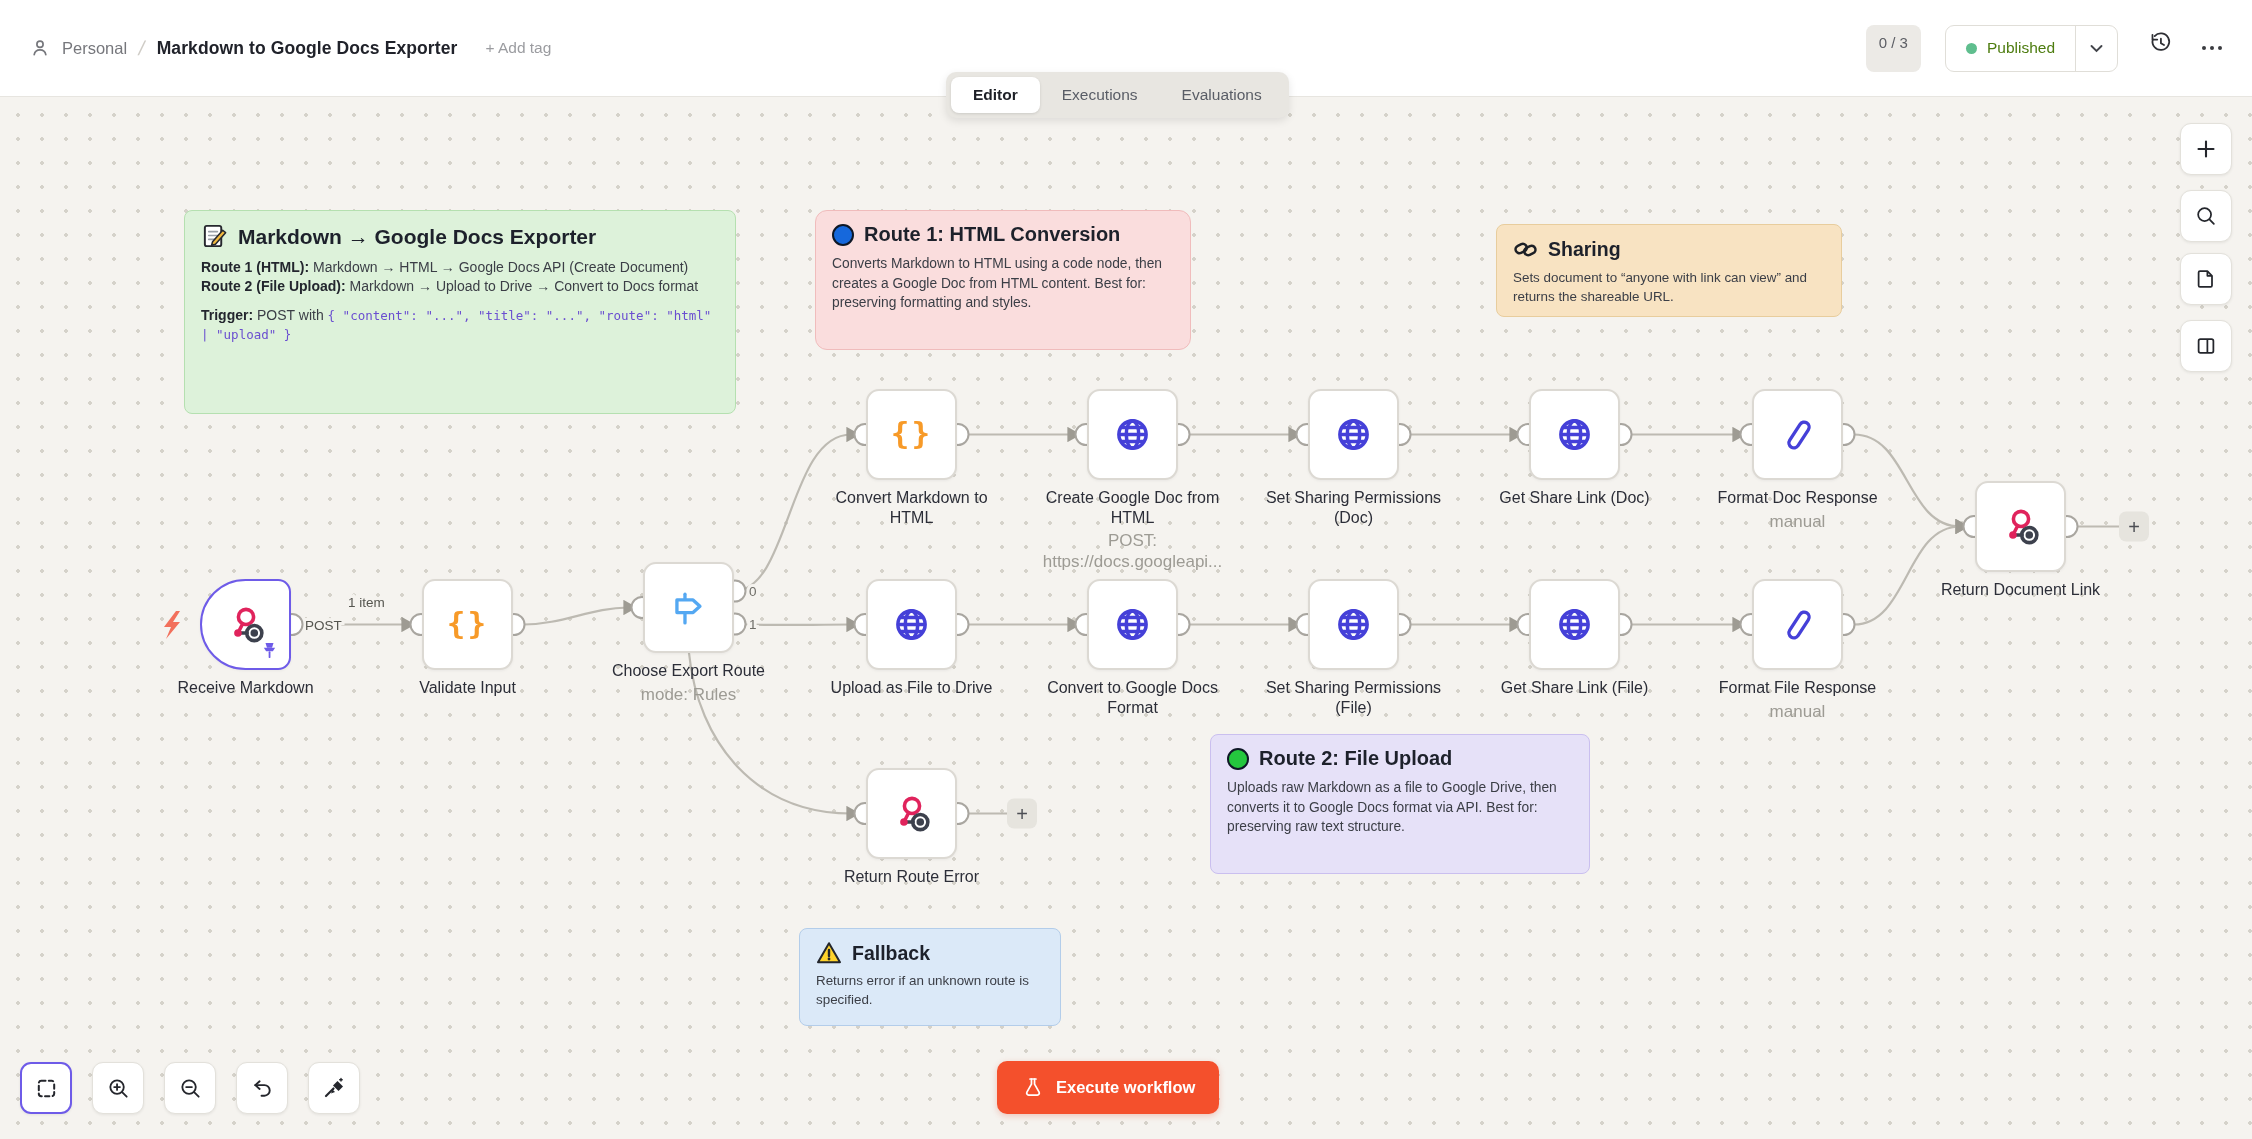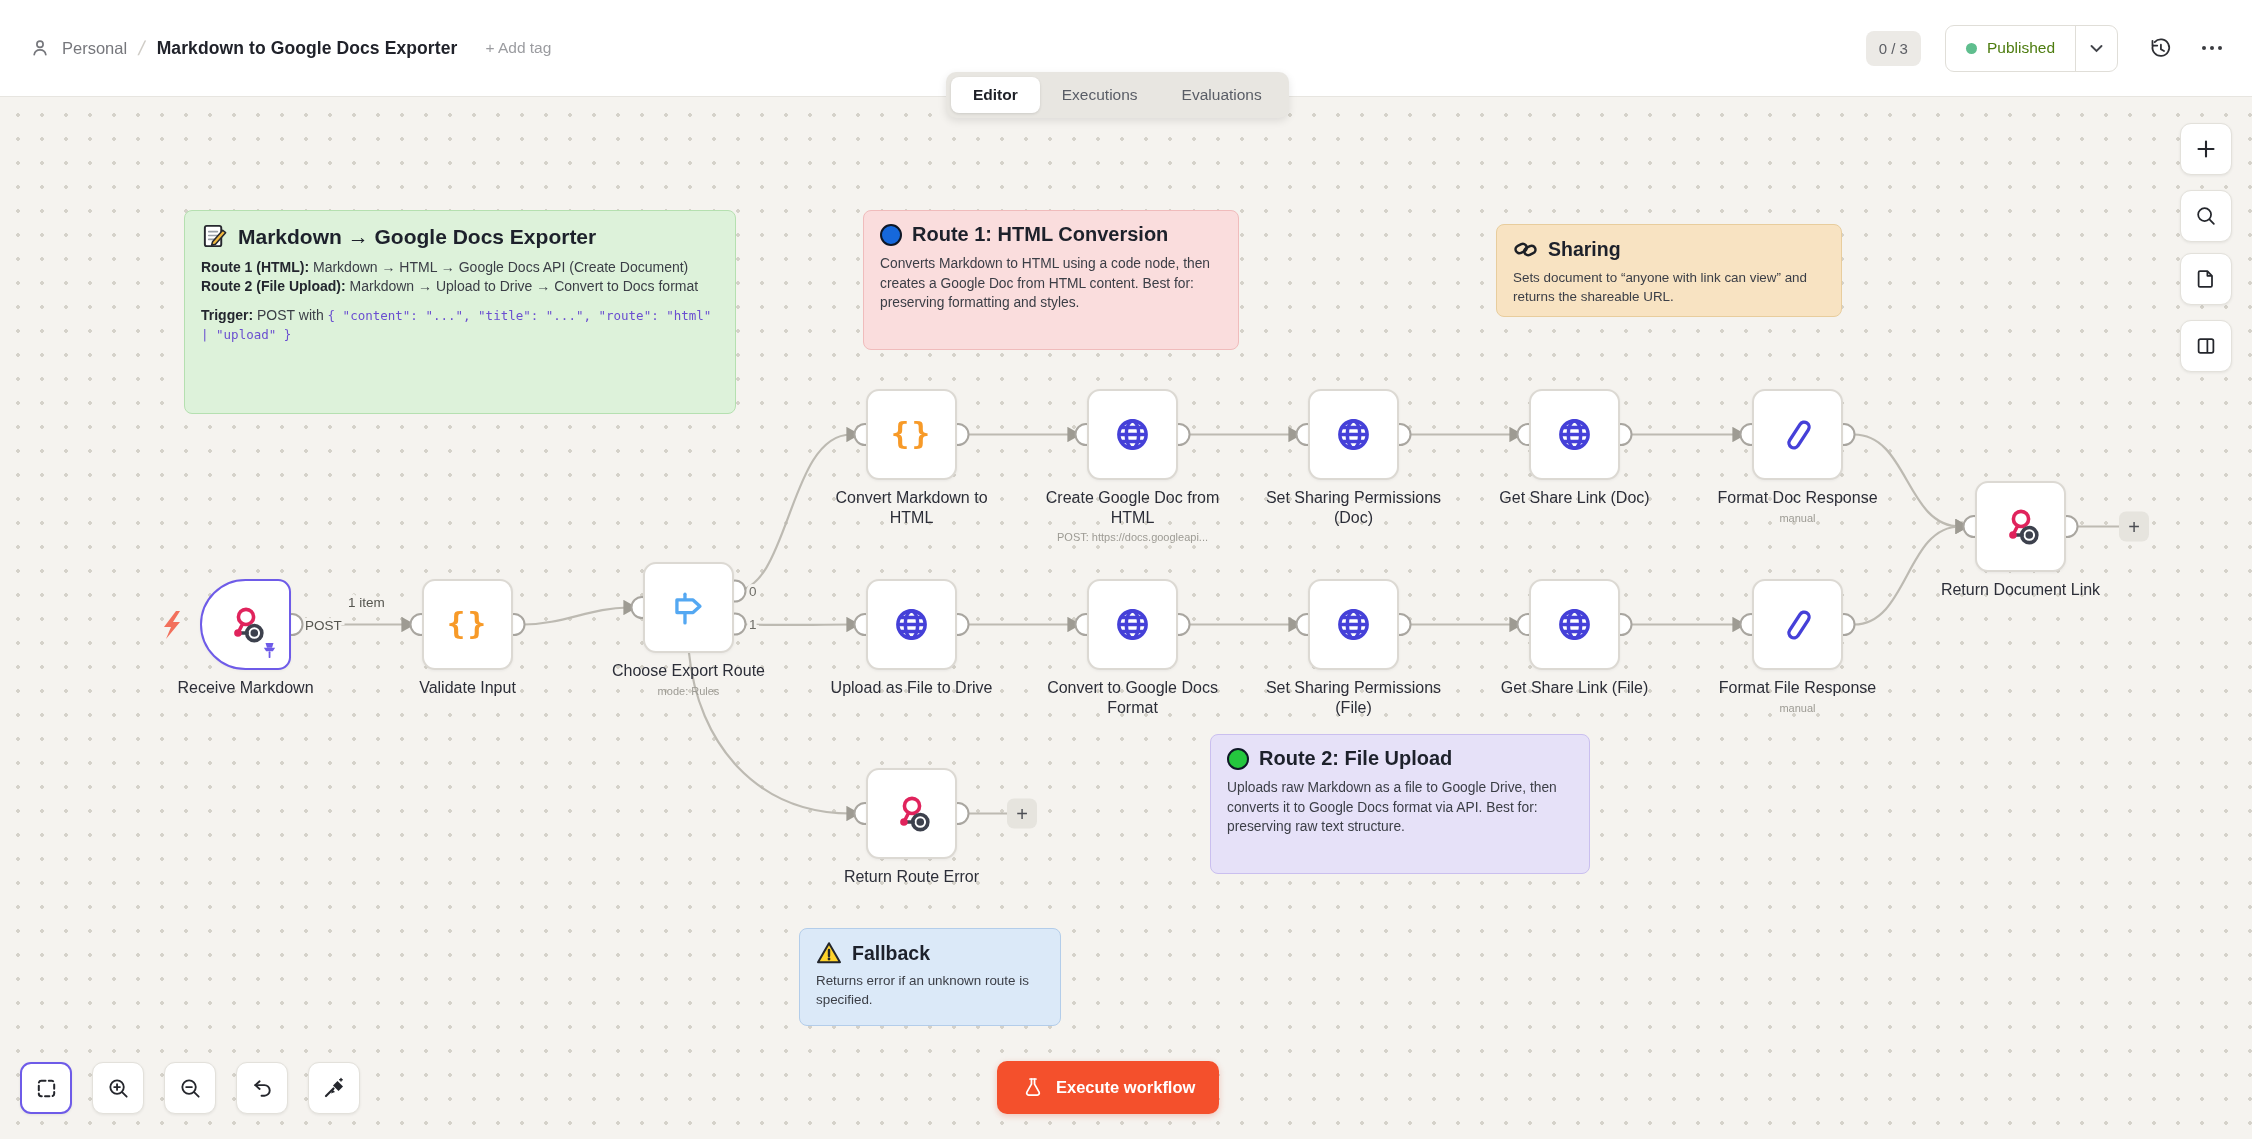--- a/index.html
+++ b/index.html
@@ -12,21 +12,21 @@
 
   
   header{position:absolute;top:0;left:0;right:0;height:97px;background:#fff;
     border-bottom:1px solid #e7e5e0;display:flex;align-items:center;justify-content:space-between;
     padding:0 30px;z-index:40;}
   .hleft{display:flex;align-items:center;gap:12px;}
   .hleft .ws{color:#76777c;font-size:16.5px;display:flex;align-items:center;gap:7px;}
   .hleft .sep{color:#cfccc6;font-size:20px;transform:skewX(-12deg);}
   .hleft .wf-title{font-size:17.5px;font-weight:700;color:#20222a;letter-spacing:.1px;}
   .hleft .addtag{color:#9b9c a0;color:#9b9ca0;font-size:15.5px;margin-left:16px;}
-  .hright{display:flex;align-items:center;gap:24px;}
+  .hright{display:flex;gap:24px;}
   .counter{background:#eceae6;border-radius:8px;padding:9px 13px;font-size:15px;color:#5c5e64;}
   .pubbtn{display:flex;align-items:stretch;border:1px solid #e0ded8;border-radius:9px;background:#fff;height:47px;overflow:hidden;}
   .pubbtn .main{display:flex;align-items:center;gap:10px;padding:0 20px;font-size:15.5px;color:#4d7c0f;}
   .pubbtn .dot{width:11px;height:11px;border-radius:50%;background:var(--published_dot);}
   .pubbtn .chev{display:flex;align-items:center;padding:0 14px;border-left:1px solid #e0ded8;}
   .iconbtn{display:flex;align-items:center;justify-content:center;width:36px;height:36px;}
   .hdots{display:flex;gap:4px;align-items:center;}
   .hdots i{width:4px;height:4px;border-radius:50%;background:#3a3b40;display:block;}
 
   
@@ -43,21 +43,21 @@
   
   .sticky{position:absolute;border-radius:8px;border:1px solid;padding:12px 16px;z-index:2;}
   .sticky .st-title{display:flex;align-items:center;gap:10px;font-weight:700;color:#1d212b;}
   .sticky .st-body{color:#3b3e46;}
   .sticky.green{left:184px;top:113px;width:552px;height:204px;background:var(--sticky_green_bg);border-color:var(--sticky_green_bd);}
   .sticky.green .st-title{font-size:21px;}
   .sticky.green .st-body{font-size:14px;line-height:1.38;margin-top:8px;}
   .sticky.green .para{margin-bottom:9px;}
   .b{font-weight:700;color:#23262e;}
   .code{font-family:"DejaVu Sans Mono","Liberation Mono",monospace;color:#6a4fd0;font-size:12.5px;}
-  .sticky.red{left:863px;top:113px;width:376px;height:140px;background:var(--sticky_red_bg);border-color:var(--sticky_red_bd);}
+  .sticky.red{left:815px;top:113px;width:376px;height:140px;background:var(--sticky_red_bg);border-color:var(--sticky_red_bd);border-radius:12px;}
   .sticky.orange{left:1496px;top:127px;width:346px;height:93px;background:var(--sticky_orange_bg);border-color:var(--sticky_orange_bd);}
   .sticky.purple{left:1210px;top:637px;width:380px;height:140px;background:var(--sticky_purple_bg);border-color:var(--sticky_purple_bd);}
   .sticky.blue{left:799px;top:831px;width:262px;height:98px;background:var(--sticky_blue_bg);border-color:var(--sticky_blue_bd);}
   .sticky.red .st-title,.sticky.purple .st-title{font-size:20px;}
   .sticky.orange .st-title,.sticky.blue .st-title{font-size:19.5px;}
   .sticky.red .st-body,.sticky.purple .st-body{font-size:13.8px;line-height:1.42;margin-top:8px;}
   .sticky.orange .st-body,.sticky.blue .st-body{font-size:13.4px;line-height:1.4;margin-top:7px;}
   .circ{width:22px;height:22px;border-radius:50%;border:2.5px solid #0e1726;display:inline-block;}
 
   
@@ -72,21 +72,21 @@
   .nlayer{position:absolute;inset:0;z-index:4;}
   .node{position:absolute;width:91px;height:91px;background:#fff;border:2px solid var(--node_border);
     border-radius:13px;display:flex;align-items:center;justify-content:center;
     box-shadow:0 1px 3px rgba(20,20,30,.05);}
   .node.trigger{border-radius:46px 13px 13px 46px;}
   .node.selected{border-color:var(--accent);border-width:2.6px;}
   .node .pin{position:absolute;right:9px;bottom:7px;}
   .codeglyph{font-family:"DejaVu Sans Mono","Liberation Mono",monospace;font-size:31px;font-weight:700;
     color:var(--code_icon);letter-spacing:2px;transform:translateY(-2px);}
   .nlabel{position:absolute;width:200px;text-align:center;font-size:16px;font-weight:500;color:#2c2e38;line-height:1.22;}
-  .nsub{display:block;font-size:11px;font-weight:400;color:#9d9b94;margin-top:4px;}
+  .nsub{display:block;font-size:17px;font-weight:400;color:#9d9b94;margin-top:4px;}
 
   
   .ctrl{position:absolute;width:52px;height:52px;background:#fff;border:1px solid #e3e1db;border-radius:11px;
     display:flex;align-items:center;justify-content:center;z-index:10;box-shadow:0 1px 3px rgba(0,0,0,.07);}
   .ctrl.focus{border:2px solid var(--accent);}
 
   
   .exec{position:absolute;left:997px;top:964px;height:53px;padding:0 24px;background:var(--execute_button);
     border-radius:10px;display:flex;align-items:center;gap:11px;color:#fff;font-size:16.5px;font-weight:700;
     z-index:10;box-shadow:0 2px 6px rgba(220,60,30,.25);}

